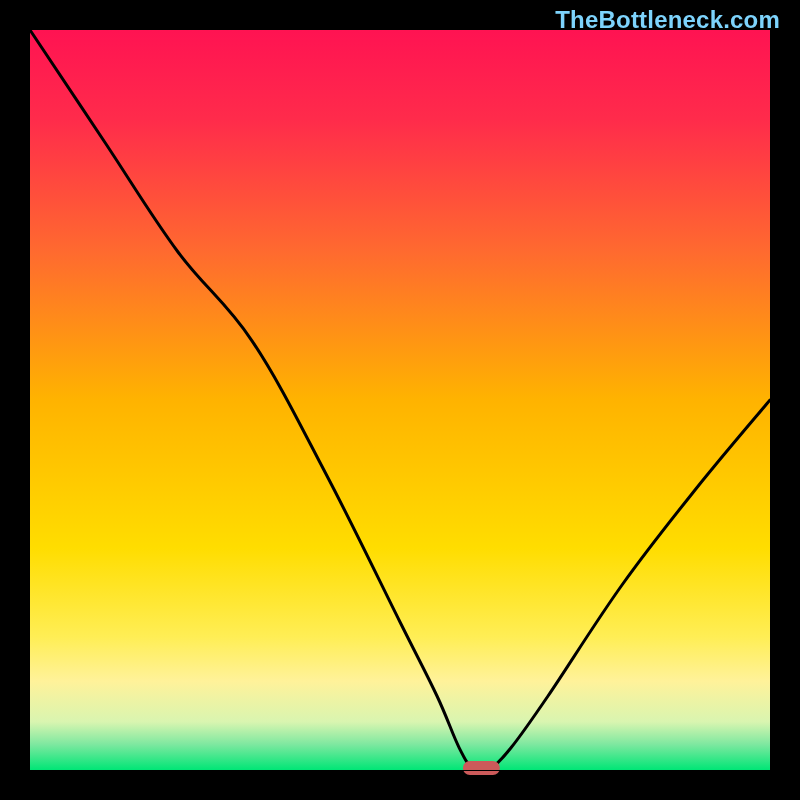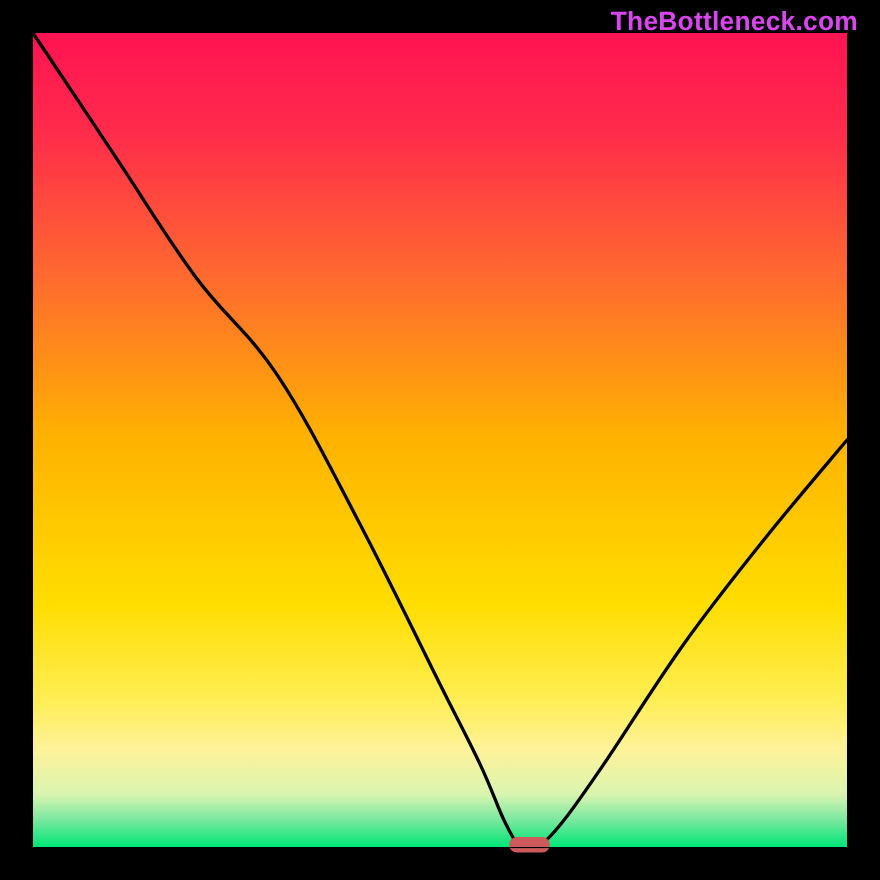--- a/index.html
+++ b/index.html
@@ -15,21 +15,21 @@
     left: 0;
     top: 0;
     width: 800px;
     height: 800px;
     background: #000;
   }
   .watermark {
     position: absolute;
     top: 6px;
     right: 20px;
-    color: #d946ef;
+    color: #7dd3fc;
     font-family: Arial, Helvetica, sans-serif;
     font-size: 24px;
     font-weight: 600;
     letter-spacing: 0.2px;
     user-select: none;
   }
   svg {
     position: absolute;
     left: 0;
     top: 0;

